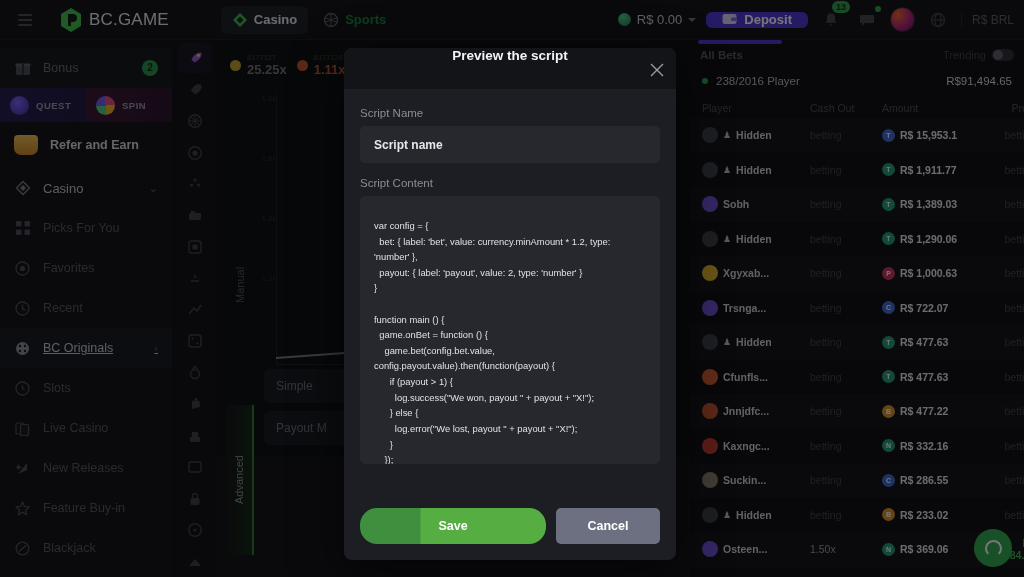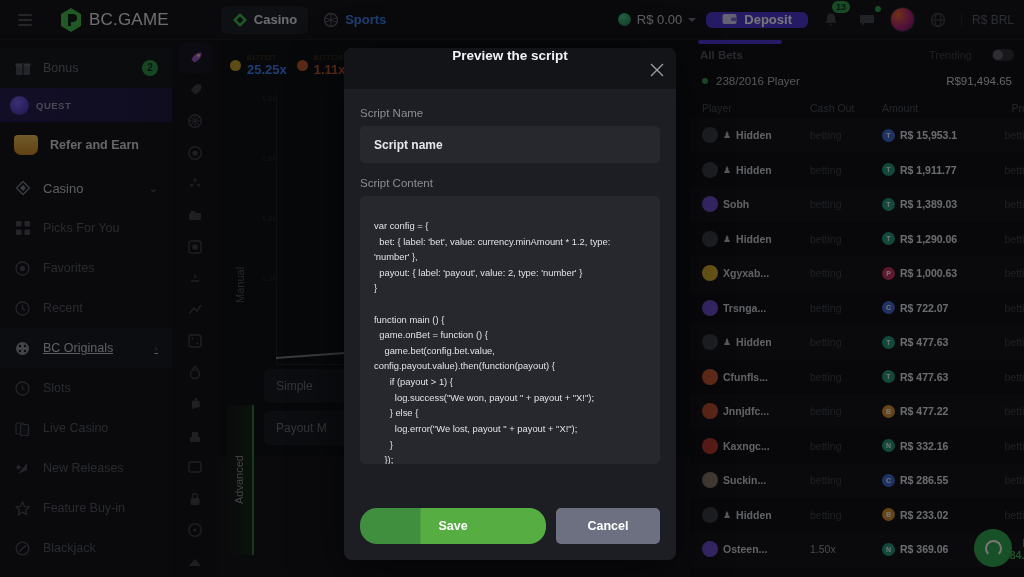--- a/index.html
+++ b/index.html
@@ -20,21 +20,21 @@
   .hamburger { width: 34px; display: flex; flex-direction: column; gap: 3px;
     align-items: center; margin-left: 8px; cursor: pointer; }
   .hamburger span { display: block; width: 14px; height: 2px; background: #4a4d55; border-radius: 1px; }
   .brand { display: flex; align-items: center; gap: 7px; margin-left: 18px; cursor: pointer; }
   .brand-logo { width: 22px; height: 24px; position: relative; }
   .brand-logo svg { display: block; }
   .brand-text { color: #e8eaed; font-size: 17px; font-weight: normal; letter-spacing: .2px; }
 
   .nav-tabs { display: flex; align-items: center; gap: 4px; margin-left: 52px; }
   .nav-tab { display: flex; align-items: center; gap: 6px; padding: 6px 11px;
-    border-radius: 6px; cursor: pointer; font-size: 13px; color: #3b82f6; font-weight: bold; }
+    border-radius: 6px; cursor: pointer; font-size: 13px; color: #15803d; font-weight: bold; }
   .nav-tab.active { background: #1b1d22; color: #e6e8eb; }
   .nav-ico { width: 16px; height: 16px; display:block; }
 
   .topbar-right { margin-left: auto; display: flex; align-items: center; gap: 10px; padding-right: 10px; }
   .balance-chip { display: flex; align-items: center; gap: 6px; font-size: 13px; color: #c7cad0; cursor: pointer; }
   .coin { width: 13px; height: 13px; border-radius: 50%; background: radial-gradient(circle at 35% 30%, #4fd18b, #1d7a4e); display:inline-block; }
   .caret-dn { width: 0; height: 0; border-left: 4px solid transparent; border-right: 4px solid transparent;
     border-top: 4px solid #6f737c; }
   .deposit-btn { background: #4d34d6; color: #fff; font-size: 13px; font-weight: bold;
     padding: 0 16px; border-radius: 6px; display: flex; align-items: center; gap: 7px; cursor: pointer; border: none; }
@@ -135,21 +135,21 @@
     background: #6c7080; color: #fff; font-size: 12.5px; font-weight: bold; font-family: "Liberation Sans", sans-serif; }
 
   
   .bets { position: absolute; top: 40px; right: 0; width: 334px; height: 537px;
     background: #0c0d10; z-index: 15; overflow: hidden; }
   .bets-tabbar { height: 4px; background: transparent; position: relative; }
   .bets-tabbar .ul { position: absolute; left: 8px; top: 0; width: 84px; height: 4px;
     background: #4d34d6; border-radius: 2px; }
   .bets-subhead { display: flex; align-items: center; height: 22px; padding: 0 10px; }
   .bets-subhead .lbl { color: #55585f; font-size: 11.5px; font-weight: bold; }
-  .bets-subhead .right { margin-left: auto; display: flex; gap: 20px;
+  .bets-subhead .right { margin-left: auto; display: flex; gap: 6px;
     color: #3d4047; font-size: 11px; }
   .toggle { width: 22px; height: 12px; border-radius: 6px; background: #2a2c33; position: relative; cursor: pointer; }
   .toggle::after { content: ''; position: absolute; left: 1px; top: 1px; width: 10px; height: 10px;
     border-radius: 50%; background: #5c5f67; }
   .bets-stat { display: flex; align-items: center; height: 30px; padding: 0 12px; }
   .stat-dot { width: 6px; height: 6px; border-radius: 50%; background: #2fa04d; margin-right: 8px; }
   .stat-left { color: #b6b9bf; font-size: 11.5px; }
   .stat-right { margin-left: auto; color: #d5d8dd; font-size: 11.5px; font-weight: normal; }
   .bets-cols { display: grid; grid-template-columns: 108px 72px 92px 62px; padding: 6px 12px 4px 12px; }
   .bets-cols div { color: #4a4d55; font-size: 10.5px; }
@@ -266,20 +266,24 @@
       </span>
       <span class="slabel">Bonus</span>
       <span class="bonus-badge">2</span>
     </div>
 
     <div class="promo-row">
       <div class="promo quest">
         <span class="promo-ic"></span>
         <span>QUEST</span>
       </div>
+      <div class="promo spin">
+        <span class="promo-ic"></span>
+        <span>SPIN</span>
+      </div>
     </div>
 
     <div class="side-row refer">
       <span class="refer-ic"></span>
       <span class="slabel">Refer and Earn</span>
     </div>
 
     <div class="side-row header-row">
       <span class="sic">
         <svg width="16" height="16" viewBox="0 0 16 16">
@@ -489,21 +493,21 @@
         </svg>
     </div>
   </div>
 
   <div class="game">
     <div class="multi-strip">
       <div class="multi-chip">
         <span class="mc-dot" style="background:#c9a227"></span>
         <span class="mc-txt">
           <span class="mc-id">8177127</span>
-          <span class="mc-val" style="color:#3b82f6">25.25x</span>
+          <span class="mc-val" style="color:#737373">25.25x</span>
         </span>
       </div>
       <div class="multi-chip">
         <span class="mc-dot" style="background:#c2582a"></span>
         <span class="mc-txt">
           <span class="mc-id">8177128</span>
           <span class="mc-val" style="color:#c2582a">1.11x</span>
         </span>
       </div>
     </div>

